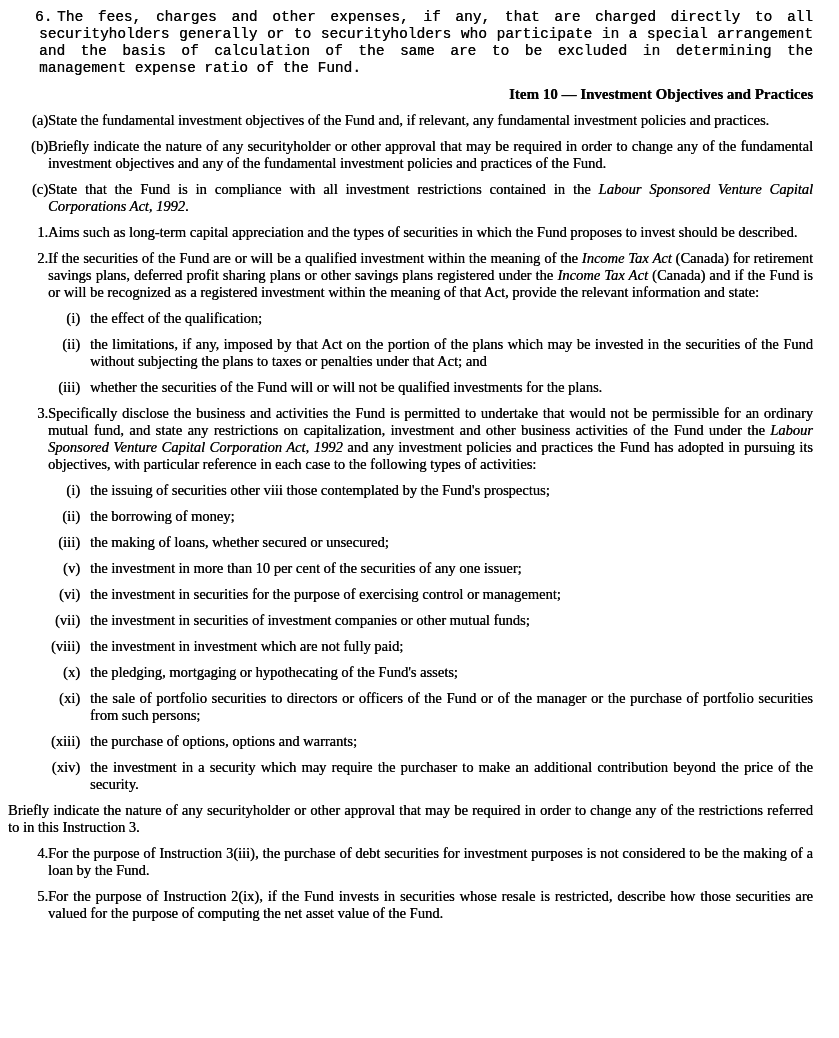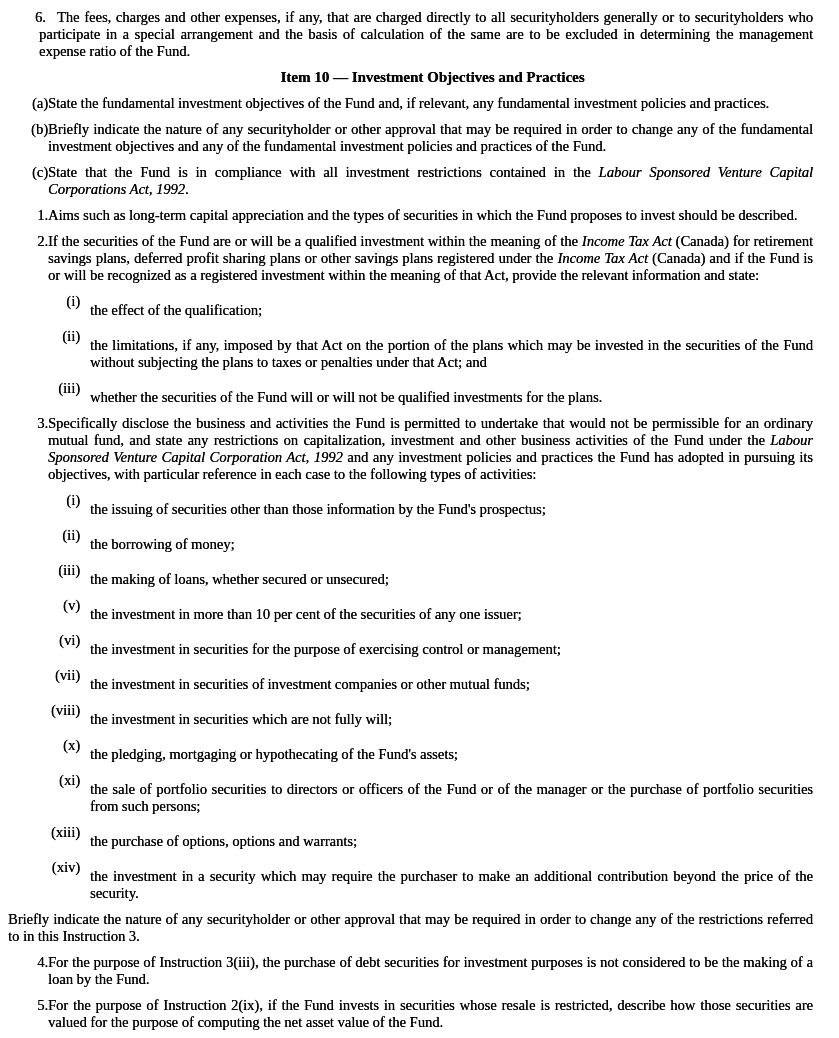--- a/index.html
+++ b/index.html
@@ -17,42 +17,42 @@
     width: 839px;
     height: 1038px;
     padding: 9px 26px 0 8px;
     font-family: "Liberation Serif", "DejaVu Serif", serif;
     font-size: 14.5px;
     line-height: 17px;
     color: #060606;
     text-shadow: 0.25px 0 0 #060606;
   }
   .block { margin-top: 9px; text-align: justify; }
-  .block:first-child { margin-top: 0; }
+  .block:first-child { margin-top: 0; font-family: Liberation Mono, monospace; }
   .heading {
     font-weight: bold;
-    text-align: center;
+    text-align: right;
     font-size: 15px;
     margin-left: 44px;
   }
   
   .item6 { margin-left: 31px; }
   .item6 .lbl6 {
     display: inline-block;
     width: 22px;
     margin-left: -4px;
     text-align: left;
   }
   
   .li { display: flex; align-items: flex-start; }
   .li .lbl { flex: 0 0 auto; text-align: right; white-space: nowrap; }
   .num  > .lbl, .alpha > .lbl { width: 40px; }
   .num  > .txt, .alpha > .txt { }
   .roman > .lbl { width: 72px; }
-  .roman > .txt { padding-left: 10px; margin-top: 9px; }
+  .roman > .txt { padding-left: 10px; }
   .li .txt { flex: 1 1 auto; text-align: justify; }
   .flush { text-align: justify; }
   em { font-style: italic; }
 </style>
 </head>
 <body>
 
 <main class="doc" id="doc">
     <div class="block item6"><span class="lbl6">6.</span><span>The fees, charges and other expenses, if any, that are charged directly to all securityholders generally or to securityholders who participate in a special arrangement and the basis of calculation of the same are to be excluded in determining the management expense ratio of the Fund.</span></div>
     <div class="block heading"><span>Item 10 — Investment Objectives and Practices</span></div>
@@ -87,21 +87,21 @@
     <div class="block li roman">
       <div class="lbl">(iii)</div>
       <div class="txt"><span>whether the securities of the Fund will or will not be qualified investments for the plans.</span></div>
     </div>
     <div class="block li num">
       <div class="lbl">3.</div>
       <div class="txt"><span>Specifically disclose the business and activities the Fund is permitted to undertake that would not be permissible for an ordinary mutual fund, and state any restrictions on capitalization, investment and other business activities of the Fund under the </span><em>Labour Sponsored Venture Capital Corporation Act, 1992</em><span> and any investment policies and practices the Fund has adopted in pursuing its objectives, with particular reference in each case to the following types of activities:</span></div>
     </div>
     <div class="block li roman">
       <div class="lbl">(i)</div>
-      <div class="txt"><span>the issuing of securities other than those information by the Fund's prospectus;</span></div>
+      <div class="txt"><span>the issuing of securities other viii those contemplated by the Fund's prospectus;</span></div>
     </div>
     <div class="block li roman">
       <div class="lbl">(ii)</div>
       <div class="txt"><span>the borrowing of money;</span></div>
     </div>
     <div class="block li roman">
       <div class="lbl">(iii)</div>
       <div class="txt"><span>the making of loans, whether secured or unsecured;</span></div>
     </div>
     <div class="block li roman">
@@ -111,21 +111,21 @@
     <div class="block li roman">
       <div class="lbl">(vi)</div>
       <div class="txt"><span>the investment in securities for the purpose of exercising control or management;</span></div>
     </div>
     <div class="block li roman">
       <div class="lbl">(vii)</div>
       <div class="txt"><span>the investment in securities of investment companies or other mutual funds;</span></div>
     </div>
     <div class="block li roman">
       <div class="lbl">(viii)</div>
-      <div class="txt"><span>the investment in securities which are not fully will;</span></div>
+      <div class="txt"><span>the investment in investment which are not fully paid;</span></div>
     </div>
     <div class="block li roman">
       <div class="lbl">(x)</div>
       <div class="txt"><span>the pledging, mortgaging or hypothecating of the Fund's assets;</span></div>
     </div>
     <div class="block li roman">
       <div class="lbl">(xi)</div>
       <div class="txt"><span>the sale of portfolio securities to directors or officers of the Fund or of the manager or the purchase of portfolio securities from such persons;</span></div>
     </div>
     <div class="block li roman">

